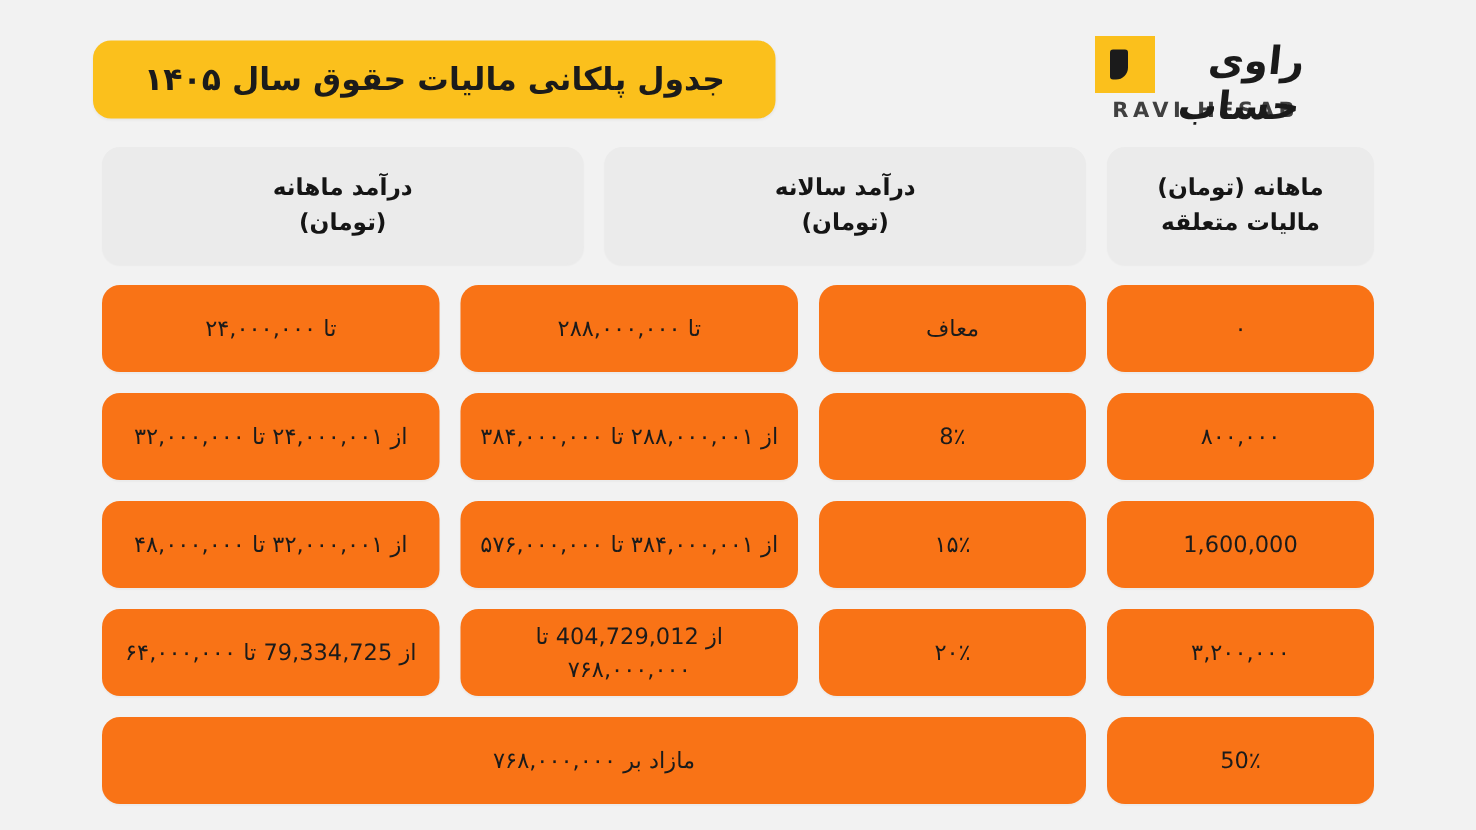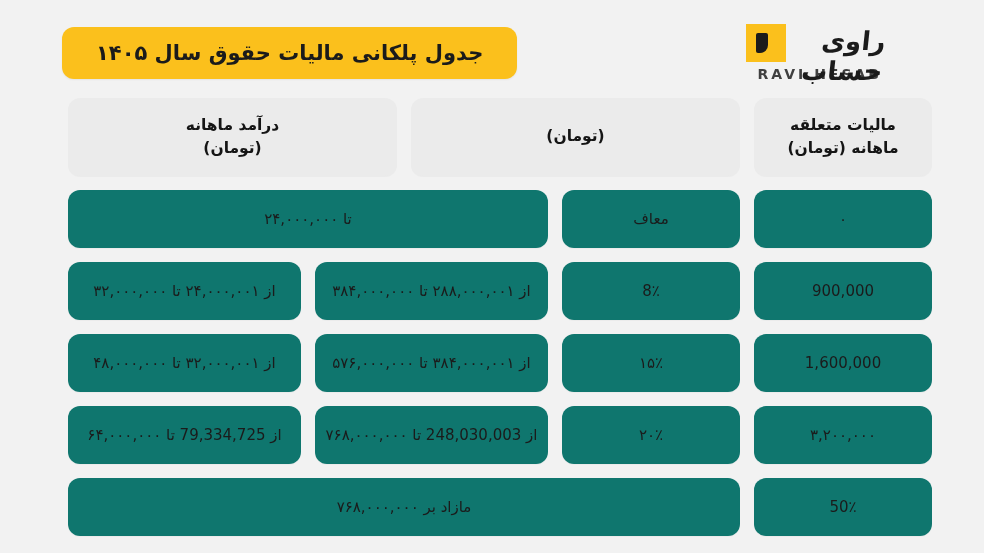--- a/index.html
+++ b/index.html
@@ -14,21 +14,21 @@
     font-family: "DejaVu Sans", "Liberation Sans", sans-serif;
     overflow: hidden;
   }
   .page {
     position: relative;
     width: 984px;
     height: 553px;
     background: #f2f2f2;
     display: flex;
     flex-direction: column;
-    padding: 16px 44px 0 60px;
+    padding: 16px 60px 0 60px;
   }
 
   
   .header {
     height: 74px;
     display: flex;
     align-items: center;
     justify-content: space-between;
     flex-direction: row-reverse;
     padding: 0 12px 0 2px;
@@ -100,21 +100,21 @@
     gap: 14px;
     padding: 8px 8px 0 8px;
   }
   .row {
     display: flex;
     flex-direction: row;
     gap: 14px;
   }
   .cell {
     flex: 1 1 0;
-    background: #0f766e;
+    background: #f97316;
     border-radius: 12px;
     display: flex;
     align-items: center;
     justify-content: center;
     text-align: center;
     font-size: 15px;
     color: #1b1b1b;
     min-height: 58px;
     padding: 6px 8px;
     line-height: 1.5;
@@ -149,61 +149,63 @@
       <div class="logo-text">RAVI HESAB</div>
     </div>
 
   </div>
 
   <div class="table">
 
     <div class="row head">
       <div class="cell narrow">
         <div>
+          <span>ماهانه (تومان)</span>
           <span>مالیات متعلقه</span>
-          <span>ماهانه (تومان)</span>
         </div>
       </div>
       <div class="cell wide">
         <div>
+          <span>درآمد سالانه</span>
           <span>(تومان)</span>
         </div>
       </div>
       <div class="cell wide">
         <div>
           <span>درآمد ماهانه</span>
           <span>(تومان)</span>
         </div>
       </div>
     </div>
 
     <div class="row">
       <div class="cell narrow">۰</div>
       <div class="cell mid">معاف</div>
+      <div class="cell wide">تا ۲۸۸,۰۰۰,۰۰۰</div>
       <div class="cell wide">تا ۲۴,۰۰۰,۰۰۰</div>
     </div>
 
     <div class="row">
-      <div class="cell narrow">900,000</div>
+      <div class="cell narrow">۸۰۰,۰۰۰</div>
       <div class="cell mid">8٪</div>
       <div class="cell wide">از ۲۸۸,۰۰۰,۰۰۱ تا ۳۸۴,۰۰۰,۰۰۰</div>
       <div class="cell wide">از ۲۴,۰۰۰,۰۰۱ تا ۳۲,۰۰۰,۰۰۰</div>
     </div>
 
     <div class="row">
       <div class="cell narrow">1,600,000</div>
       <div class="cell mid">۱۵٪</div>
       <div class="cell wide">از ۳۸۴,۰۰۰,۰۰۱ تا ۵۷۶,۰۰۰,۰۰۰</div>
       <div class="cell wide">از ۳۲,۰۰۰,۰۰۱ تا ۴۸,۰۰۰,۰۰۰</div>
     </div>
 
     <div class="row">
       <div class="cell narrow">۳,۲۰۰,۰۰۰</div>
       <div class="cell mid">۲۰٪</div>
-      <div class="cell wide">از 248,030,003 تا ۷۶۸,۰۰۰,۰۰۰</div>
+      <div class="cell wide">از 404,729,012 تا ۷۶۸,۰۰۰,۰۰۰</div>
       <div class="cell wide">از 79,334,725 تا ۶۴,۰۰۰,۰۰۰</div>
     </div>
 
     <div class="row">
       <div class="cell mid">50٪</div>
       <div class="cell wide">مازاد بر ۷۶۸,۰۰۰,۰۰۰</div>
     </div>
 
   </div>
 

